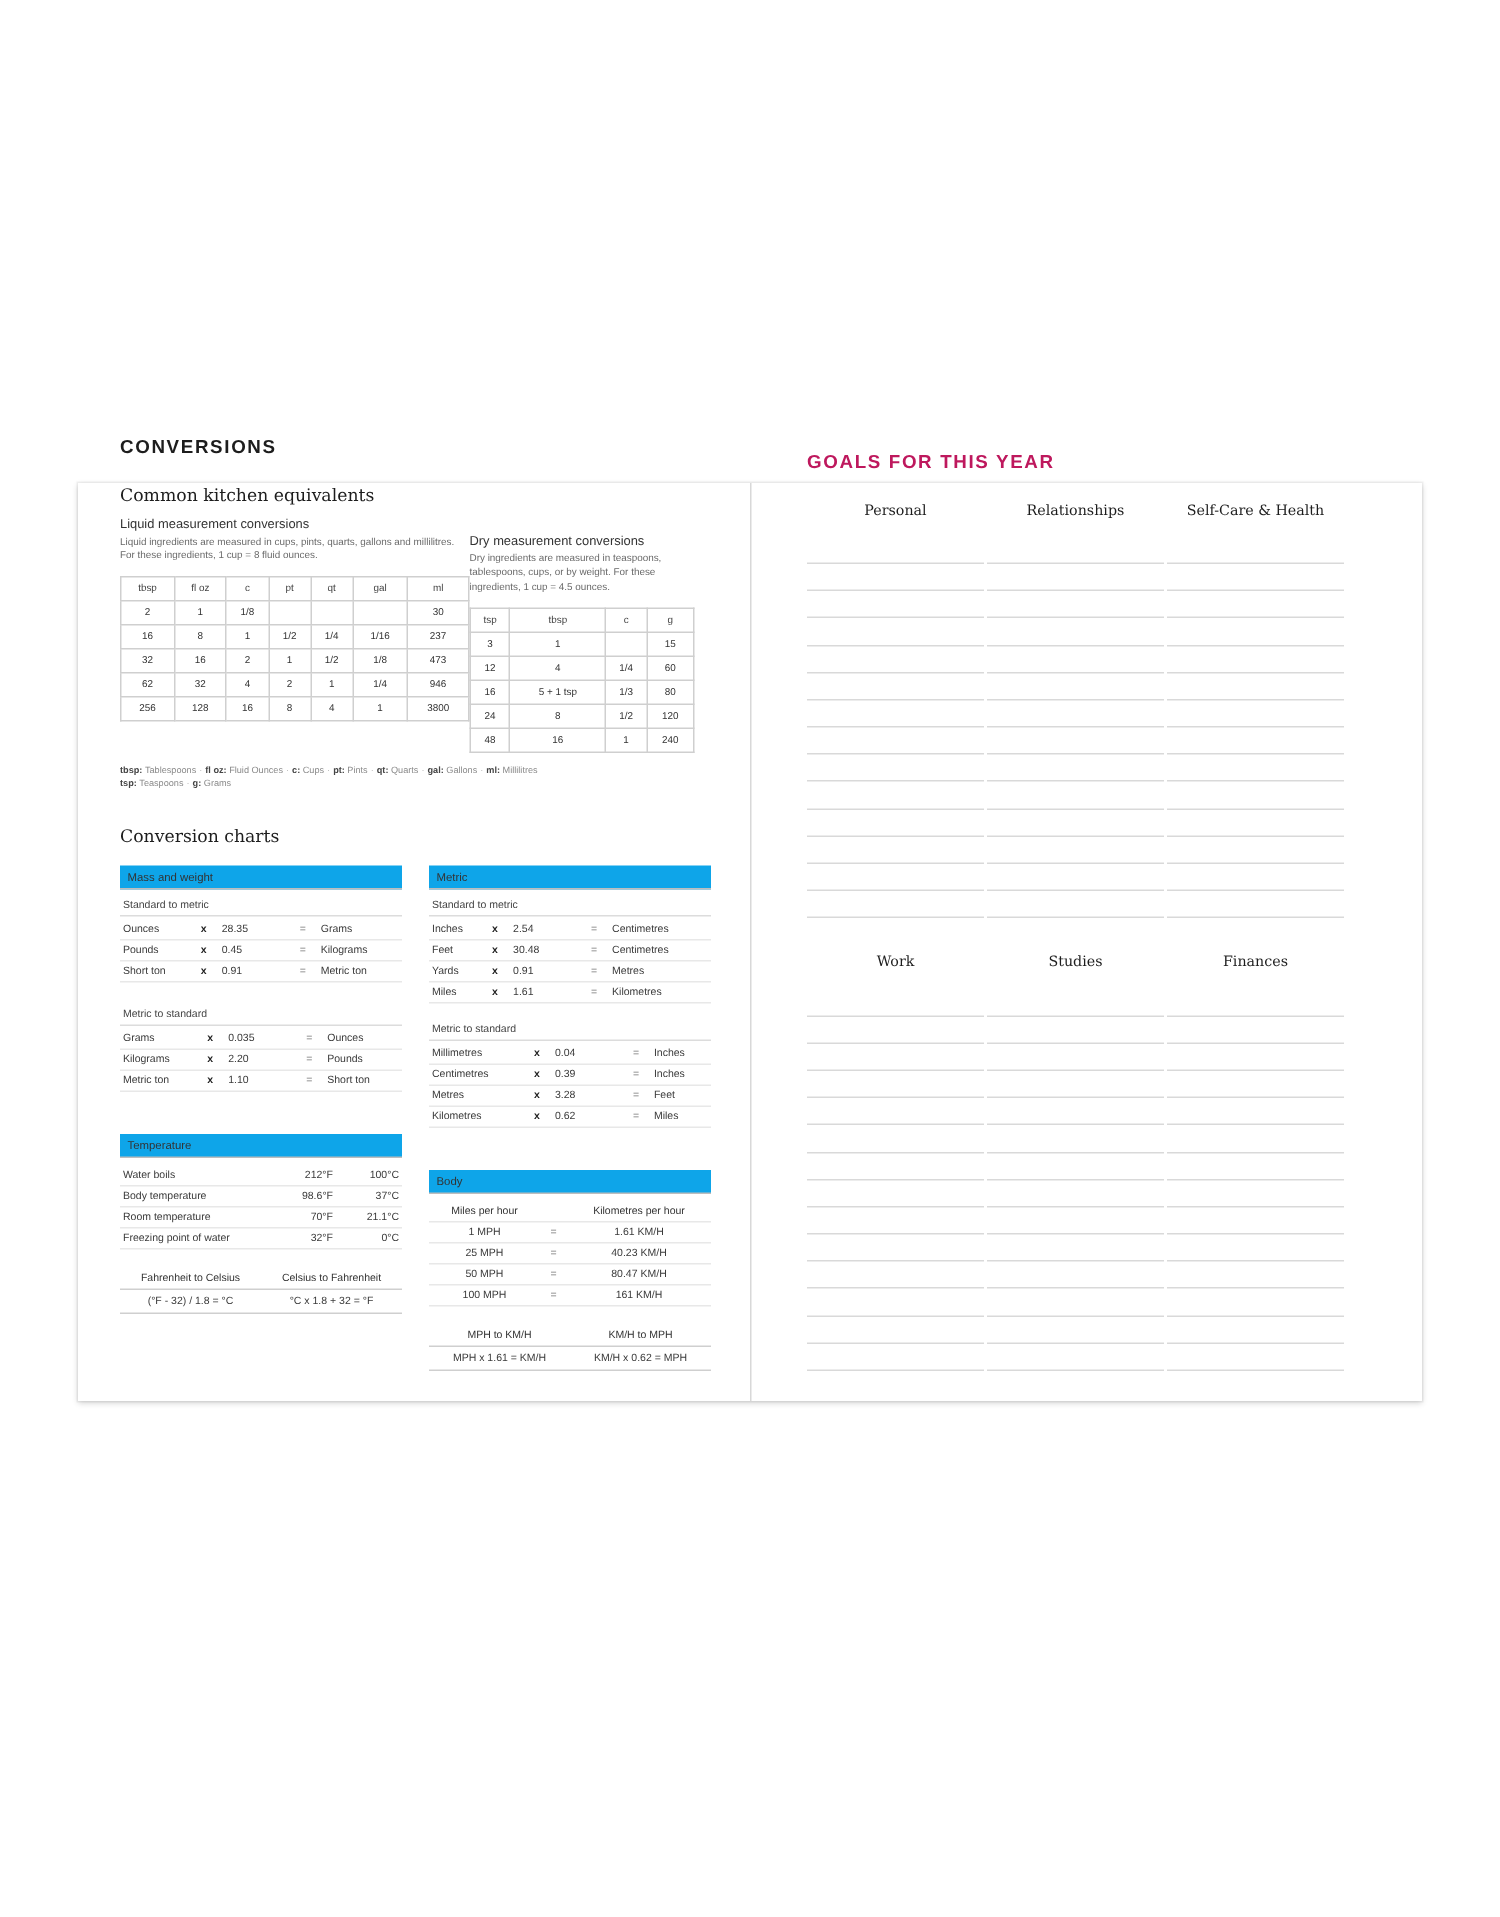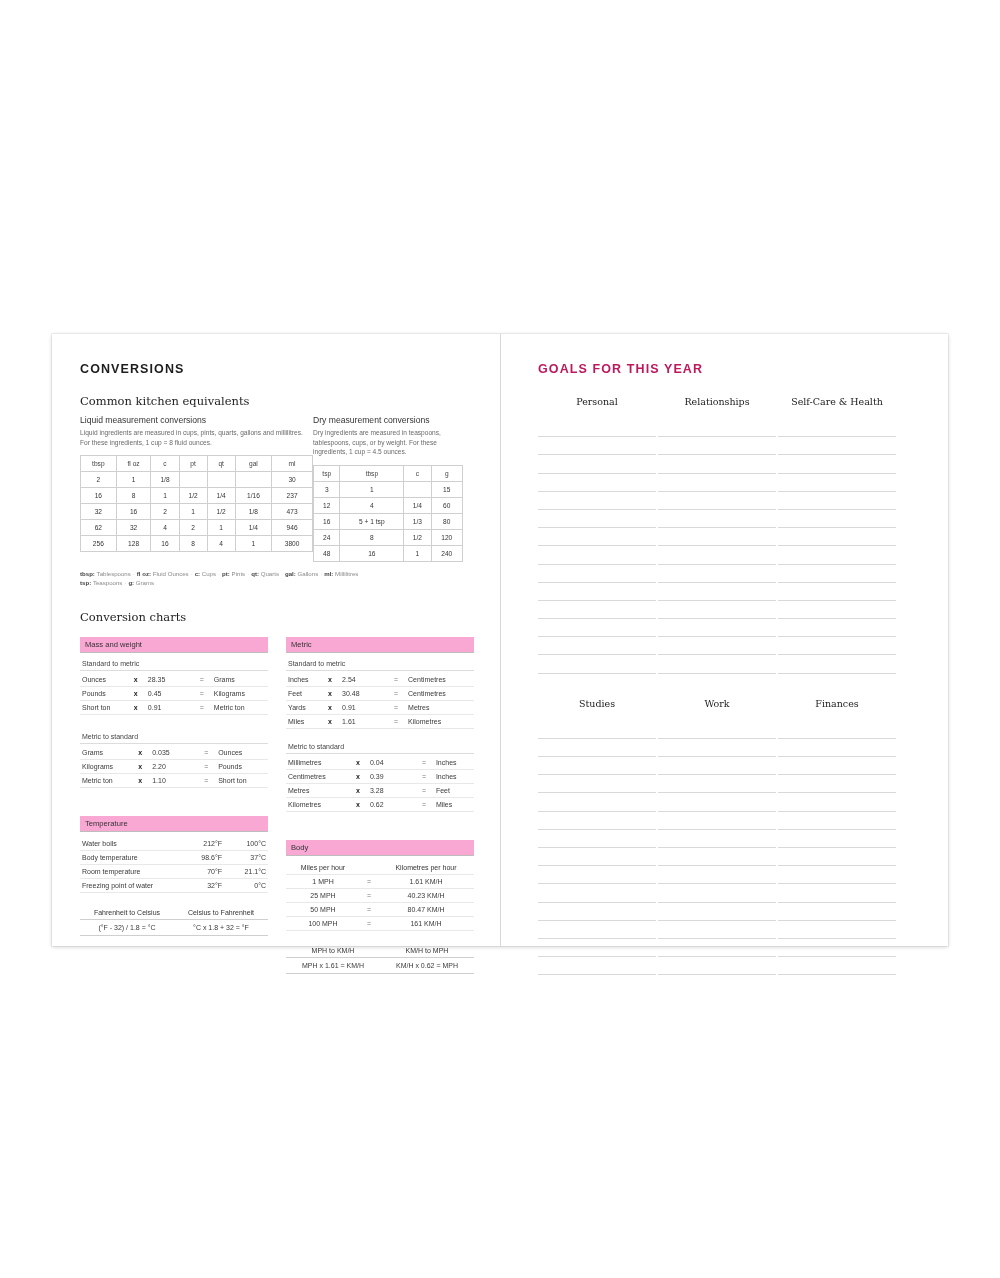--- a/index.html
+++ b/index.html
@@ -7,26 +7,27 @@
     padding: 0;
     background: #ffffff;
     width: 1000px;
     height: 1278px;
     font-family: "Liberation Sans", sans-serif;
     color: #2b2b2b;
   }
   .page {
     position: absolute;
     left: 52px;
-    top: 334px;
+    top: 322px;
     width: 896px;
     height: 612px;
     background: #ffffff;
     box-shadow: 0 1px 4px rgba(0,0,0,0.18), 0 0 0 1px rgba(0,0,0,0.05);
     display: flex;
+    align-items: flex-end;
   }
   .spine {
     position: absolute;
     left: 50%;
     top: 0;
     width: 1px;
     height: 100%;
     background: #d8d8d8;
   }
   .left-page {
@@ -53,21 +54,21 @@
     font-family: "DejaVu Serif", serif;
     font-size: 11.5px;
     font-weight: normal;
     color: #1d1d1d;
     margin: 0 0 7px 0;
   }
   .two-col {
     display: flex;
   }
   .col-liquid { width: 233px; }
-  .col-dry { width: 150px; }
+  .col-dry { width: 150px; margin-top: 11px; }
   .sub-head {
     font-size: 8.6px;
     color: #333;
     margin: 0 0 3px 0;
   }
   .sub-note {
     font-size: 6.6px;
     line-height: 1.45;
     color: #6a6a6a;
     margin: 0 0 8px 0;
@@ -105,21 +106,21 @@
     margin: 22px 0 13px 0;
   }
   .chart-grid {
     display: flex;
     gap: 18px;
   }
   .chart-col { width: 192px; }
   .box-head {
     font-size: 7.6px;
     color: #333;
-    background: #f9a8d4;
+    background: #0ea5e9;
     padding: 3px 5px;
     border-bottom: 1px solid #bdbdbd;
     margin-bottom: 5px;
   }
   .grp-label {
     font-size: 7px;
     color: #444;
     border-bottom: 1px solid #dcdcdc;
     padding: 2px 2px 3px 2px;
     margin-bottom: 2px;
@@ -600,40 +601,40 @@
             <div class="ln"></div>
             <div class="ln"></div>
             <div class="ln"></div>
             <div class="ln"></div>
             <div class="ln"></div>
           </div>
         </div>
       </div>
     <div class="goal-columns goal-block-2" id="goals-row2">
         <div class="goal-col">
+          <div class="goal-head">Work</div>
+          <div class="lines">
+            <div class="ln"></div>
+            <div class="ln"></div>
+            <div class="ln"></div>
+            <div class="ln"></div>
+            <div class="ln"></div>
+            <div class="ln"></div>
+            <div class="ln"></div>
+            <div class="ln"></div>
+            <div class="ln"></div>
+            <div class="ln"></div>
+            <div class="ln"></div>
+            <div class="ln"></div>
+            <div class="ln"></div>
+            <div class="ln"></div>
+          </div>
+        </div>
+        <div class="goal-col">
           <div class="goal-head">Studies</div>
-          <div class="lines">
-            <div class="ln"></div>
-            <div class="ln"></div>
-            <div class="ln"></div>
-            <div class="ln"></div>
-            <div class="ln"></div>
-            <div class="ln"></div>
-            <div class="ln"></div>
-            <div class="ln"></div>
-            <div class="ln"></div>
-            <div class="ln"></div>
-            <div class="ln"></div>
-            <div class="ln"></div>
-            <div class="ln"></div>
-            <div class="ln"></div>
-          </div>
-        </div>
-        <div class="goal-col">
-          <div class="goal-head">Work</div>
           <div class="lines">
             <div class="ln"></div>
             <div class="ln"></div>
             <div class="ln"></div>
             <div class="ln"></div>
             <div class="ln"></div>
             <div class="ln"></div>
             <div class="ln"></div>
             <div class="ln"></div>
             <div class="ln"></div>

